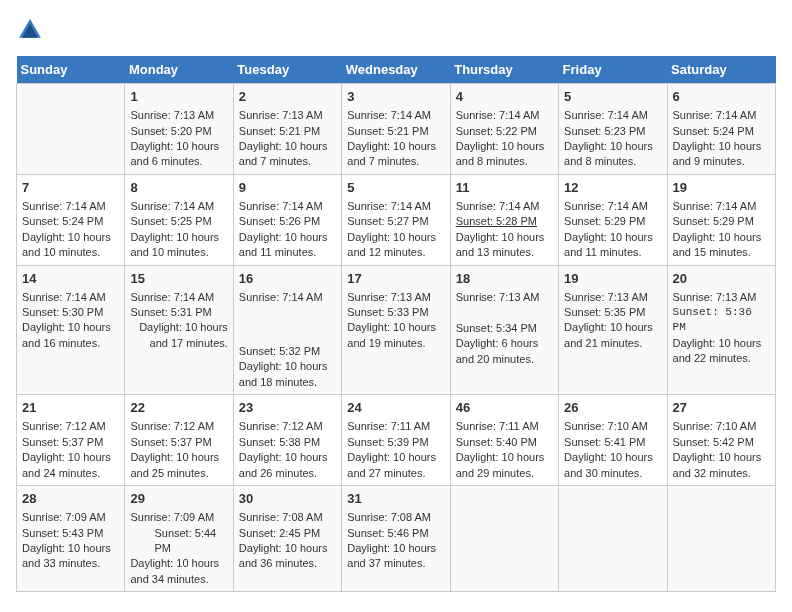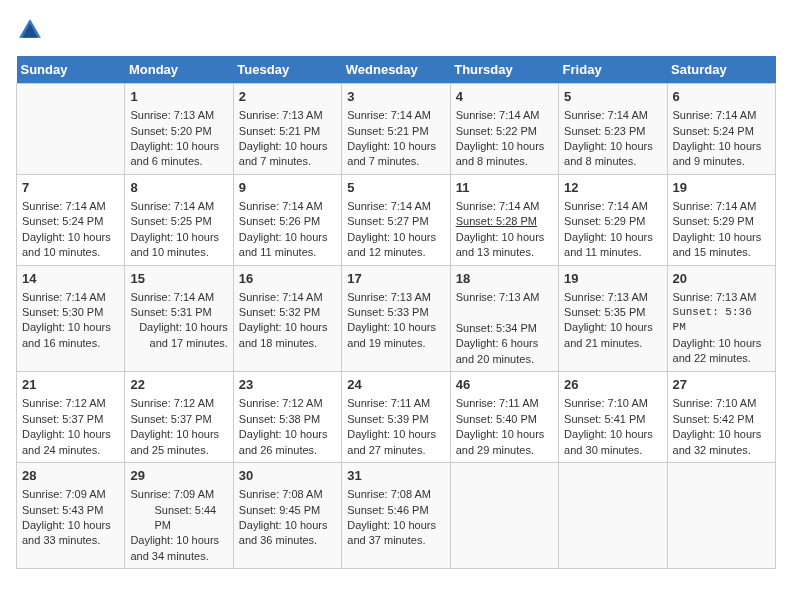--- a/index.html
+++ b/index.html
@@ -206,21 +206,21 @@
         </td>
         <td>
           <span class="day-num">15</span>
           <span style="display: block;">Sunrise: 7:14 AM</span>
           <span style="display: block;">Sunset: 5:31 PM</span>
           <span style="display: block; text-align: right;">Daylight: 10 hours and 17 minutes.</span>
         </td>
         <td>
           <span class="day-num">16</span>
           <span style="display: block;">Sunrise: 7:14 AM</span>
-          <span style="display: block;">Sunset: 5:32 PM</span>
+          <span style="display: block; margin-top: 39px;">Sunset: 5:32 PM</span>
           <span style="display: block;">Daylight: 10 hours and 18 minutes.</span>
         </td>
         <td>
           <span class="day-num">17</span>
           <span style="display: block;">Sunrise: 7:13 AM</span>
           <span style="display: block;">Sunset: 5:33 PM</span>
           <span style="display: block;">Daylight: 10 hours and 19 minutes.</span>
         </td>
         <td>
           <span class="day-num">18</span>
@@ -294,21 +294,21 @@
         </td>
         <td>
           <span class="day-num">29</span>
           <span style="display: block;">Sunrise: 7:09 AM</span>
           <span style="display: block; margin-left: 24px;">Sunset: 5:44 PM</span>
           <span style="display: block;">Daylight: 10 hours and 34 minutes.</span>
         </td>
         <td>
           <span class="day-num">30</span>
           <span style="display: block;">Sunrise: 7:08 AM</span>
-          <span style="display: block;">Sunset: 9:45 PM</span>
+          <span style="display: block;">Sunset: 2:45 PM</span>
           <span style="display: block;">Daylight: 10 hours and 36 minutes.</span>
         </td>
         <td>
           <span class="day-num">31</span>
           <span style="display: block;">Sunrise: 7:08 AM</span>
           <span style="display: block;">Sunset: 5:46 PM</span>
           <span style="display: block;">Daylight: 10 hours and 37 minutes.</span>
         </td>
         <td></td>
         <td></td>

